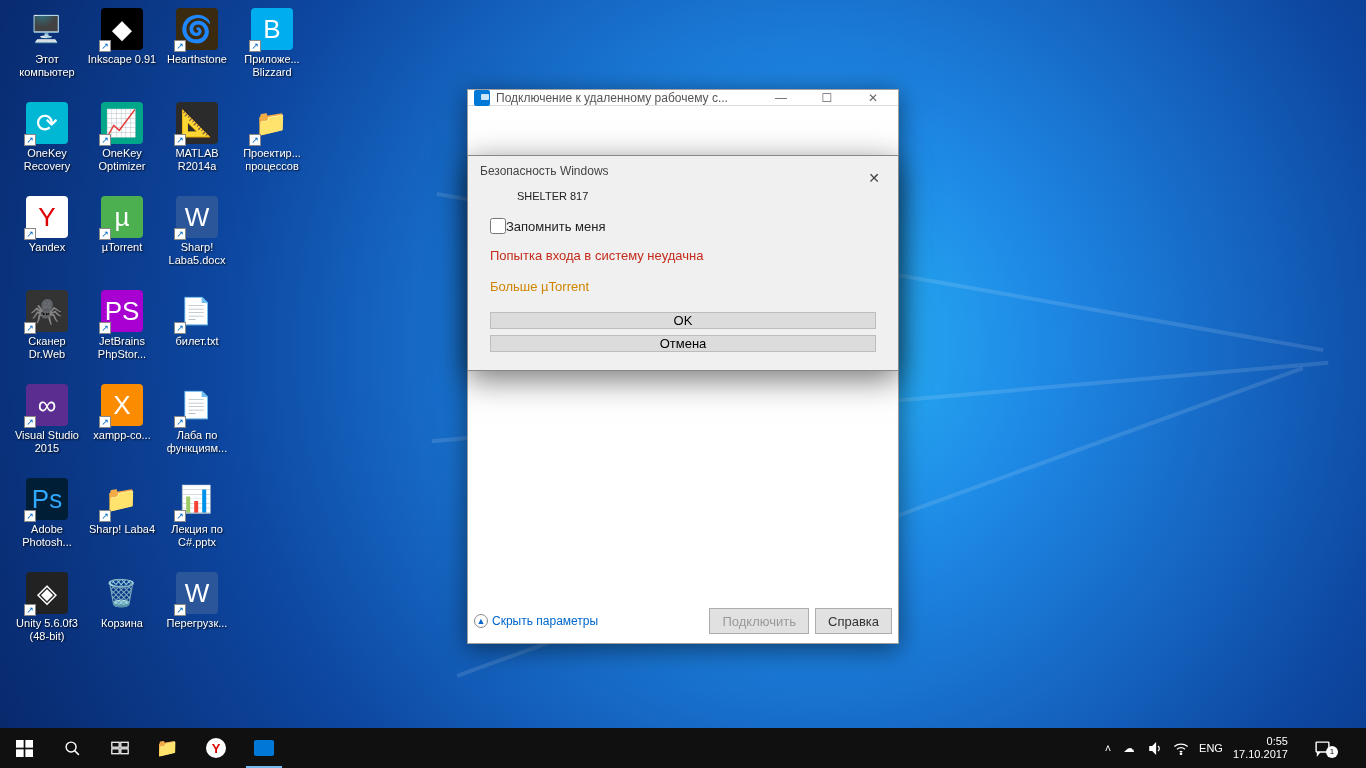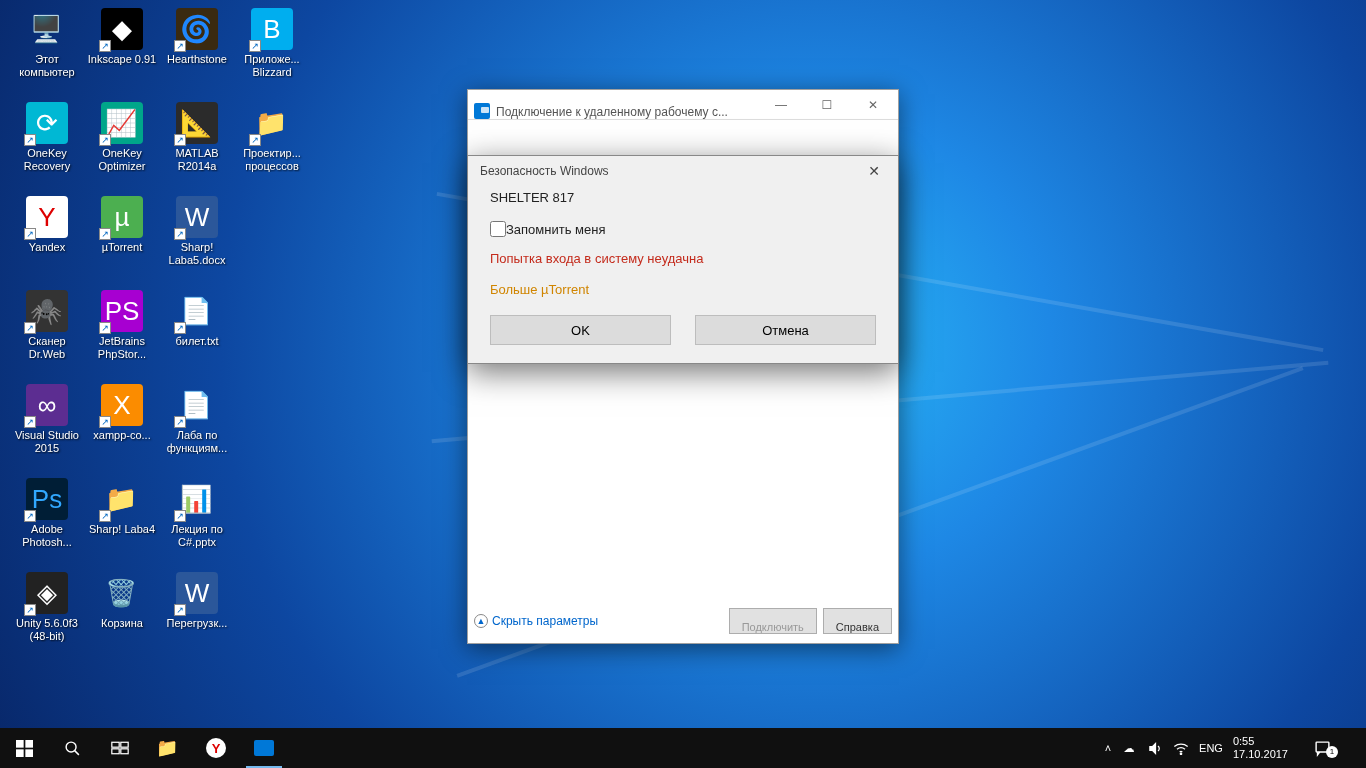--- a/index.html
+++ b/index.html
@@ -16,66 +16,66 @@
   .icon { position: absolute; width: 74px; text-align: center; color: #fff; font-size: 11px; cursor: default; }
   .icon .glyph { width: 42px; height: 42px; margin: 0 auto 3px; display: flex; align-items: center; justify-content: center; font-size: 26px; border-radius: 4px; position: relative; }
   .icon .glyph .mini-shortcut { position: absolute; bottom: -2px; left: -2px; width: 12px; height: 12px; background: #fff; color: #0067c0; font-size: 9px; border: 1px solid #888; display:flex;align-items:center;justify-content:center;}
   .icon .label { line-height: 1.15; text-shadow: 1px 1px 2px rgba(0,0,0,.9); word-break: break-word; max-height: 28px; overflow: hidden;}
 
   
   .rdp-window {
     position: absolute; left: 467px; top: 89px; width: 432px; height: 555px;
     background: #fff; border: 1px solid #a0a0a0; box-shadow: 0 5px 24px rgba(0,0,0,.5);
   }
-  .rdp-title { height: 30px; display: flex; align-items: flex-end; padding: 0 2px 0 6px; font-size: 12px; color: #555; border-bottom: 1px solid #ddd; }
+  .rdp-title { height: 16px; display: flex; align-items: center; padding: 0 2px 0 6px; font-size: 12px; color: #555; border-bottom: 1px solid #ddd; }
   .rdp-title .title-icon { width:16px; height:16px; margin-right:6px; background:#0078d7; border-radius:2px; position:relative;}
   .rdp-title .title-icon::after{content:"";position:absolute;width:8px;height:6px;background:#fff;opacity:.8;right:1px;top:4px;border-radius:1px;}
   .rdp-title .txt { flex:1; white-space:nowrap; overflow:hidden; text-overflow:ellipsis;}
   .rdp-title button { width:46px; height:28px; border:none; background:transparent; font-size:12px; color:#666; }
   .rdp-footer {
     position: absolute; left: 6px; right: 6px; bottom: 8px; height: 28px;
     display: flex; align-items: center; gap: 6px; font-size: 12px;
   }
   .rdp-footer .hide-link { color:#0066cc; display:flex; align-items:center; gap:4px;}
   .rdp-footer .hide-link .chev{width:14px;height:14px;border:1px solid #888;border-radius:50%;display:flex;align-items:center;justify-content:center;font-size:9px;}
   .rdp-footer .spacer{flex:1;}
-  .rdp-footer button{height:26px;padding:12px 12px;font-size:11px;background:#e1e1e1;border:1px solid #adadad;color:#333;}
+  .rdp-footer button{height:26px;padding:4px 12px;font-size:13px;background:#e1e1e1;border:1px solid #adadad;color:#333;}
   .rdp-footer button:first-of-type{color:#999;}
 
   
   .cred-dialog {
     position: absolute; left: 467px; top: 155px; width: 432px;
     background: #f0f0f0; border: 1px solid #888; box-shadow: 0 8px 30px rgba(0,0,0,.55);
     color:#222;
   }
-  .cred-titlebar{height:30px;display:flex;align-items:center;padding:0 2px 0 12px;font-size:12px;color:#444;}
+  .cred-titlebar{height:30px;display:flex;align-items:flex-start;padding:8px 2px 0 12px;font-size:12px;color:#444;}
   .cred-titlebar .txt{flex:1;}
   .cred-titlebar button{width:44px;height:28px;border:none;background:transparent;font-size:14px;color:#444;}
   .cred-body{padding: 4px 22px 18px 22px;}
   .cred-h1{font-size:19px;color:#0a3e8a;font-weight:400;margin-bottom:14px;}
   .cred-desc{font-size:13px;color:#222;line-height:1.35;margin-bottom:16px;}
-  .cred-user{font-size:13px;margin-bottom:8px;}
+  .cred-user{font-size:11px;margin-bottom:8px;margin-left:27px;}
   .cred-input{width:300px;height:28px;border:1px solid #d98a00;padding:0 6px;font-size:13px;outline:none;background:#fff;}
   .cred-input::placeholder{color:#888;}
   .cred-remember{display:flex;align-items:center;margin-top:16px;font-size:13px;}
   .cred-remember input{width:16px;height:16px;border:1px solid #333;}
   .cred-error{color:#c42b1c;font-size:13px;margin-top:14px;}
   .cred-more{color:#d08500;font-size:13px;margin-top:16px;}
-  .cred-buttons{display:flex;gap:24px;margin-top:18px;}
+  .cred-buttons{display:flex;gap:6px;margin-top:18px;flex-direction:column;}
   .cred-buttons button{flex:1;height:30px;background:#dcdcdc;border:1px solid #bdbdbd;font-size:13px;}
 
   
   .taskbar { position: absolute; left:0; right:0; bottom:0; height:40px;
     background:#101010; display:flex; align-items:stretch; color:#fff; }
   .tb-btn{width:48px;display:flex;align-items:center;justify-content:center;position:relative;}
   .tb-btn.active::after{content:"";position:absolute;bottom:0;left:6px;right:6px;height:2px;background:#76b9ed;}
   .tb-start svg{width:17px;height:17px;}
   .tb-right{margin-left:auto;display:flex;align-items:center;gap:10px;padding:0 4px 0 8px;font-size:11px;}
   .tb-right .chev-up{font-size:11px;}
-  .tb-clock{text-align:left;line-height:1.2;font-size:11px;}
+  .tb-clock{text-align:right;line-height:1.2;font-size:11px;}
   .tb-right .sys-icon{width:16px;height:16px;display:flex;align-items:center;justify-content:center;}
   .tb-notif{width:48px;display:flex;align-items:center;justify-content:center;position:relative;}
   .tb-notif .badge{position:absolute;top:6px;right:8px;width:12px;height:12px;border-radius:50%;background:#fff;color:#000;font-size:8px;display:flex;align-items:center;justify-content:center;}
   .showdesk{width:6px;border-left:1px solid #444;}
 </style>
 </head>
 <body>
 
 <div class="beam beam1"></div>
 <div class="beam beam2"></div>

